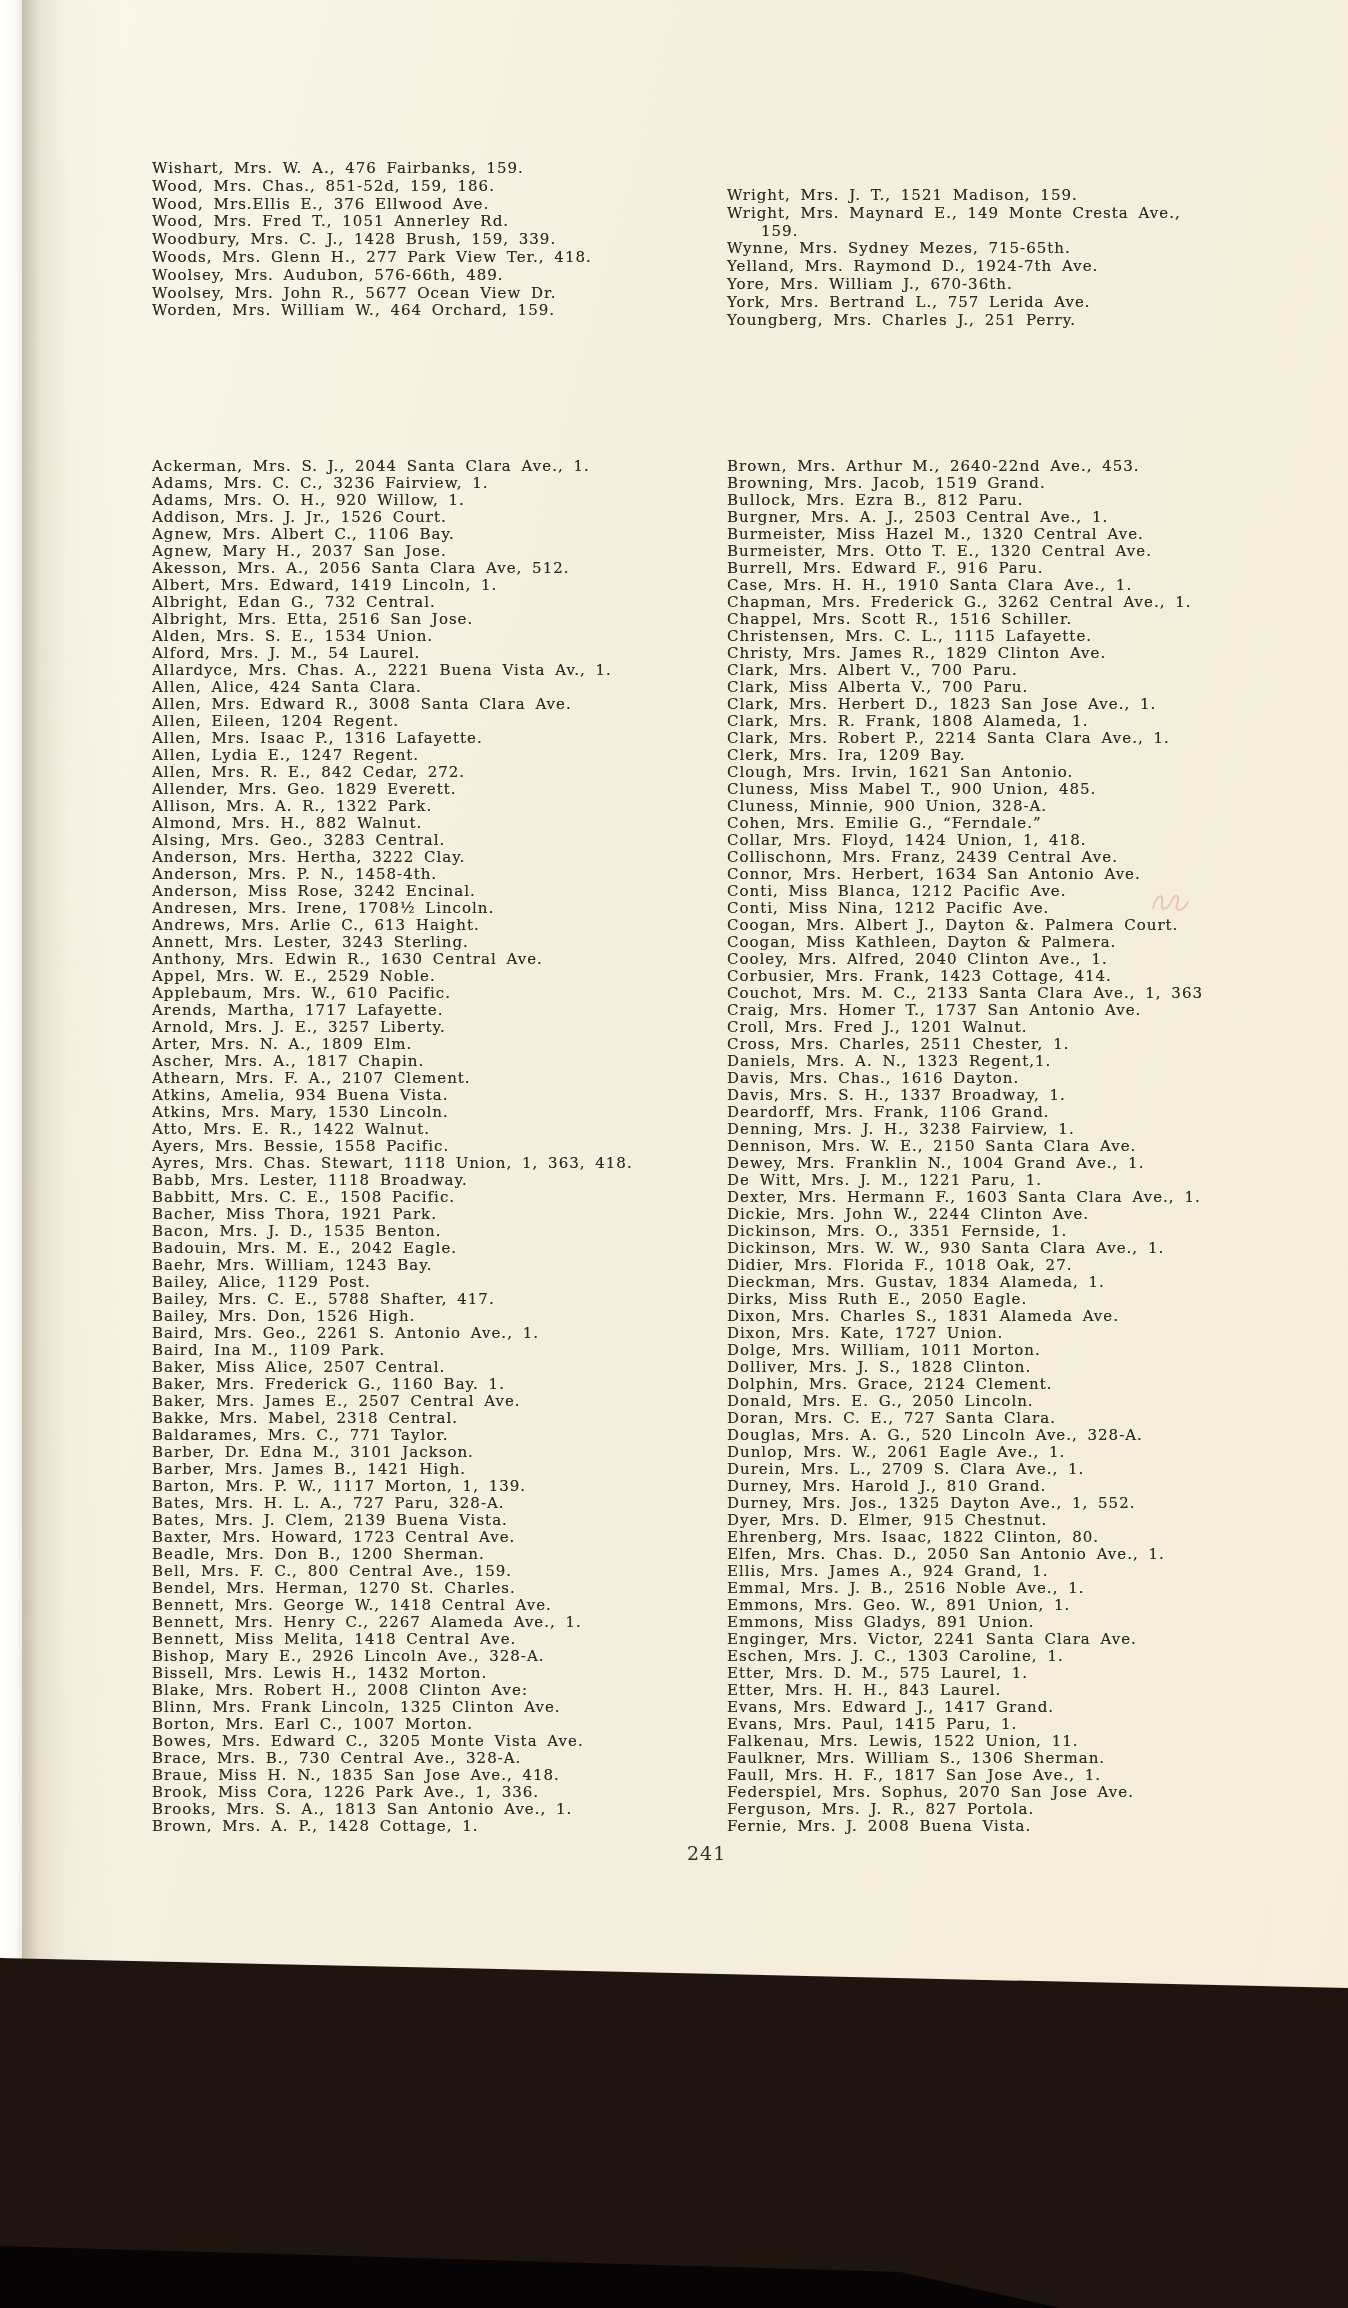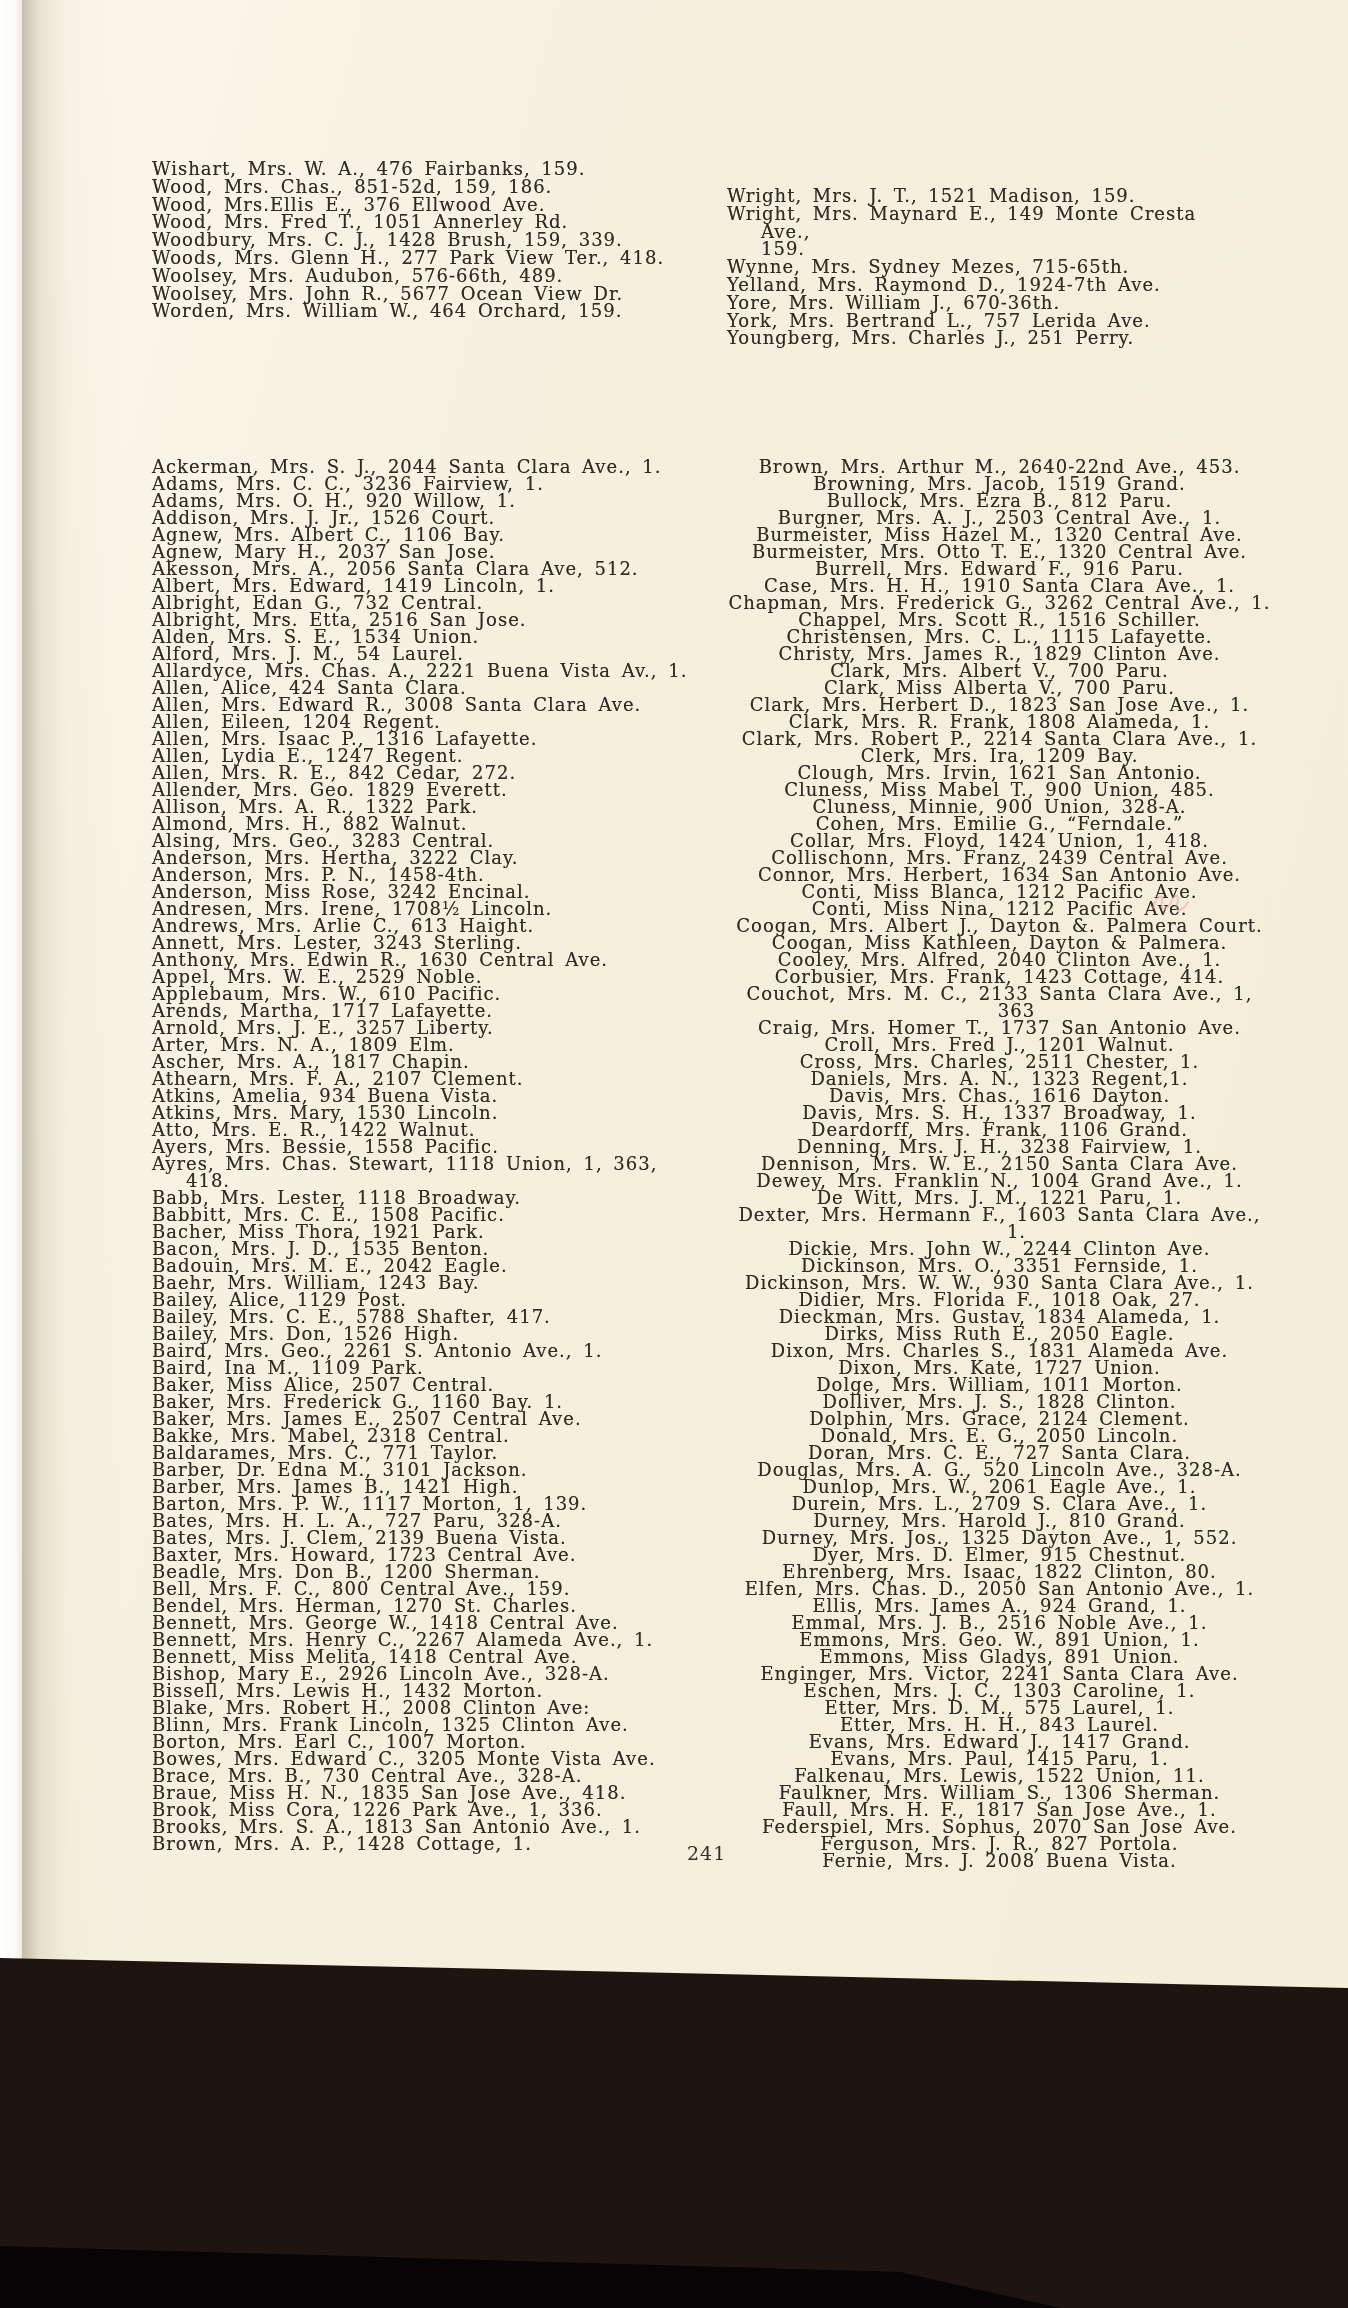--- a/index.html
+++ b/index.html
@@ -22,31 +22,31 @@
   .heading{
     position:absolute;left:75px;width:1260px;
     margin:0;text-align:center;
     font-size:30px;font-style:italic;font-weight:bold;
     color:#272217;letter-spacing:.5px;
   }
   .heading-oakland{top:88px;}
   .heading-alameda{top:392px;}
   .col{
     position:absolute;
-    font-size:18px;letter-spacing:1px;word-spacing:4px;
+    font-size:15px;letter-spacing:1px;word-spacing:4px;
     text-shadow:0 0 .5px rgba(45,40,30,.55);
   }
   .col .entry{
     padding-left:34px;text-indent:-34px;
     white-space:pre-wrap;
   }
   .col-oak-l{left:152px;top:160px;width:560px;line-height:17.8px;}
   .col-oak-r{left:727px;top:160px;width:520px;line-height:17.8px;margin-top:27px;}
   .col-ala-l{left:152px;top:458px;width:560px;line-height:17px;}
-  .col-ala-r{left:727px;top:458px;width:545px;line-height:17px;text-align:center;}
+  .col-ala-r{left:727px;top:458px;width:545px;line-height:17px;}
   .page-number{
     position:absolute;left:687px;top:1842px;
     font-size:19px;color:#32302a;letter-spacing:1px;
   }
   .hand-mark{
     position:absolute;left:1150px;top:888px;width:44px;height:30px;
     opacity:.55;
   }
   .scan-dark{
     position:absolute;left:0;top:0;width:1348px;height:2308px;

